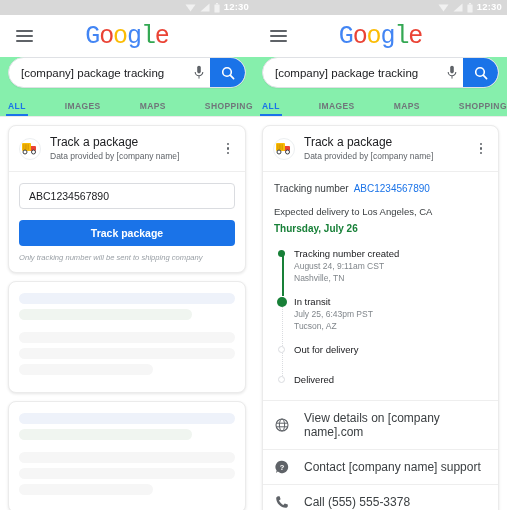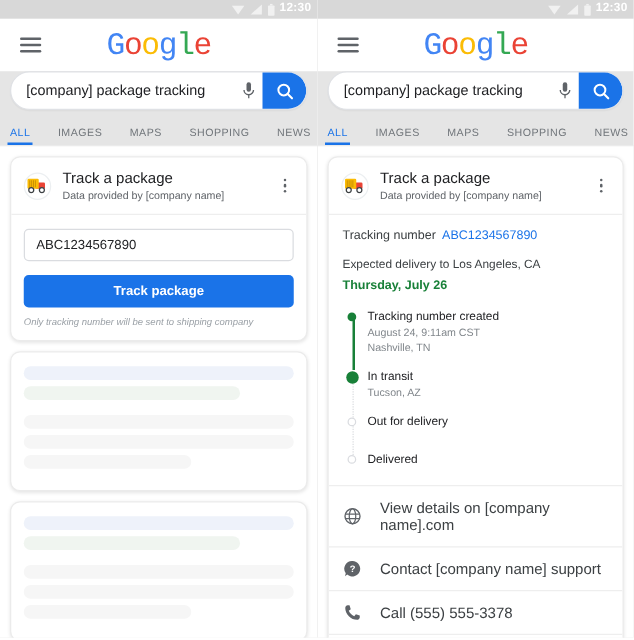--- a/index.html
+++ b/index.html
@@ -12,21 +12,21 @@
   .screen {
     position: relative;
     width: 507px; height: 512px;
     display: flex;
     background: #ffffff;
   }
   .panel {
     position: relative;
     width: 254px;
     height: 510px;
-    background: #e5e5e5;
+    background: #86efac;
     overflow: hidden;
   }
   .panel.right { width: 253px; }
 
   
   .statusbar {
     height: 15px;
     background: #d8d8d8;
     display: flex;
     align-items: center;
@@ -110,23 +110,24 @@
     cursor: pointer;
   }
 
   
   .tabs {
     display: flex;
     align-items: flex-end;
     height: 25px;
     padding: 0 8px;
     border-bottom: 1px solid #ebebeb;
-    gap: 0;
+    gap: 17px;
     margin-top: 4px;
     overflow: hidden;
+    font-weight: bold;
   }
   .tab {
     font-size: 8.5px;
     letter-spacing: .4px;
     color: #70757a;
     padding: 0 0 5px 0;
     margin-right: 22px;
     white-space: nowrap;
     cursor: pointer;
     position: relative;
@@ -504,20 +505,21 @@
             <div class="tl-item">
               <span class="dot"></span>
               <div class="tl-title">Tracking number created</div>
               <div class="tl-meta">August 24, 9:11am CST</div>
               <div class="tl-meta">Nashville, TN</div>
             </div>
 
             <div class="tl-item">
               <span class="dot big"></span>
               <div class="tl-title">In transit</div>
+              <div class="tl-meta">July 25, 6:43pm PST</div>
               <div class="tl-meta">Tucson, AZ</div>
             </div>
 
             <div class="tl-item" style="margin-bottom:17px">
               <span class="dot hollow"></span>
               <div class="tl-title">Out for delivery</div>
             </div>
 
             <div class="tl-item">
               <span class="dot hollow"></span>

